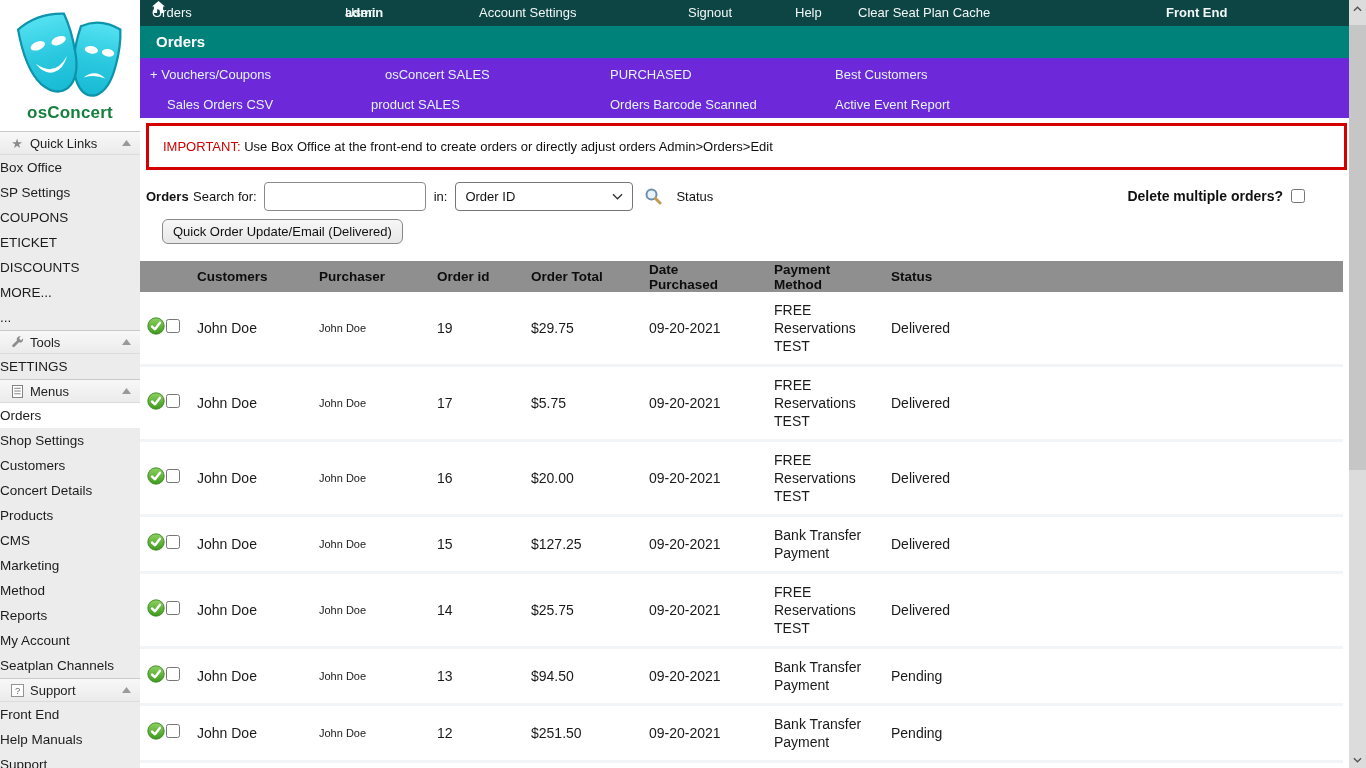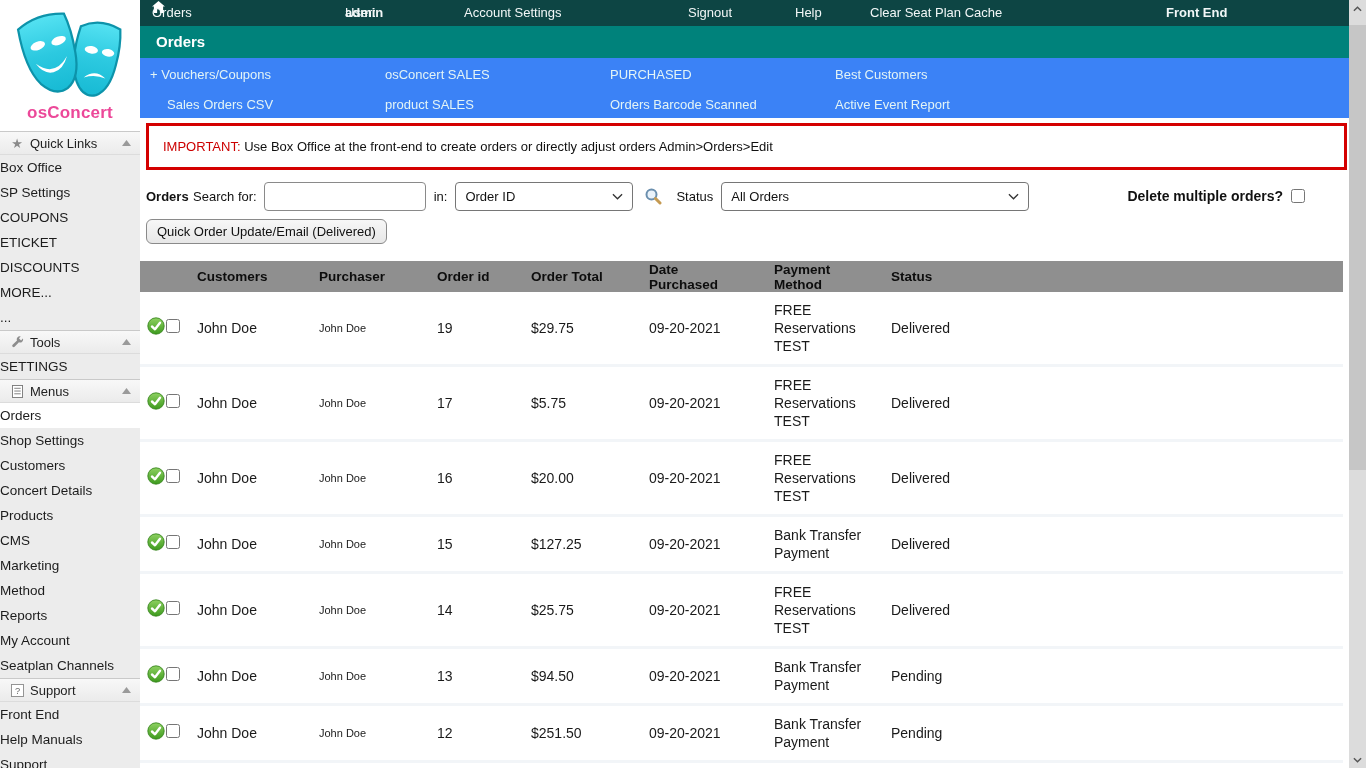--- a/index.html
+++ b/index.html
@@ -4,21 +4,21 @@
 <style>
   * { margin:0; padding:0; box-sizing:border-box; }
   html,body { width:1366px; height:768px; overflow:hidden; background:#fff;
               font-family:"Liberation Sans", sans-serif; }
   .app { position:relative; width:1366px; height:768px; background:#fff; overflow:hidden; }
 
   
   .sidebar { position:absolute; left:0; top:0; width:140px; height:768px;
              background:#ececec; overflow:hidden; }
   .logo-block { width:140px; height:131px; background:#fff; text-align:center; padding-top:6px; }
-  .logo-text { font-size:17px; font-weight:bold; color:#ec4899; margin-top:-4px; letter-spacing:0.2px; }
+  .logo-text { font-size:17px; font-weight:bold; color:#15803d; margin-top:-4px; letter-spacing:0.2px; }
   .sb-header { height:24px; display:flex; align-items:center; padding:0 9px;
                background:linear-gradient(#f8f8f8,#ebebeb);
                border-top:1px solid #c9c9c9; border-bottom:1px solid #dcdcdc;
                font-size:13px; color:#222; cursor:pointer; }
   .sb-header .sb-icon { width:16px; margin-right:5px; display:inline-flex; align-items:center; justify-content:center; }
   .si-star { color:#8a8a8a; font-size:13px; }
   .sb-header .sb-arrow { margin-left:auto; display:inline-flex; }
   .sb-item { height:25px; line-height:25px; font-size:13.5px;
              color:#1c1c1c; cursor:pointer; white-space:nowrap; }
   .sb-item.active { background:#fff; }
@@ -26,30 +26,30 @@
   
   .main { position:absolute; left:140px; top:0; width:1209px; height:768px; background:#fff; }
 
   .topbar { position:relative; height:26px; background:#0d4544; }
   .topbar span, .topbar a { position:absolute; top:0; line-height:26px; font-size:13px;
             color:#f2f7f7; text-decoration:none; cursor:pointer; white-space:nowrap; }
   .tb-home { left:12px; display:flex; align-items:center; gap:5px; }
   .tb-home svg { margin-top:1px; }
   .tb-user { left:205px; cursor:default; }
   .tb-user b { font-weight:bold;text-align:center; }
-  .tb-acct { left:324px; }
+  .tb-acct { left:339px; }
   .tb-signout { left:548px; }
   .tb-help { left:655px; }
-  .tb-cache { left:718px;margin-left:12px; }
+  .tb-cache { left:718px; }
   .tb-frontend { left:1026px; font-weight:bold; }
 
   .titlebar { height:32px; background:#00827b; color:#fff; font-size:15px; font-weight:bold;
               line-height:32px; padding-left:16px; }
 
-  .submenu { position:relative; height:60px; background:#3b82f6; }
+  .submenu { position:relative; height:60px; background:#6d28d9; }
   .submenu a { position:absolute; font-size:13px; color:#e3f4f6; text-decoration:none;
                cursor:pointer; white-space:nowrap; }
 
   .notice { margin:5px 2px 0 6px; border:3px solid #d40000; background:#fff;
             padding:13px 14px; font-size:13px; color:#111; }
   .notice .red { color:#cc0000;text-align:right; }
 
   .searchrow { display:flex; align-items:center; padding-left:6px; margin-top:10px; height:32px; }
   .searchrow .lbl { font-size:13px; color:#111; }
   .searchrow .bold { font-weight:bold; }
@@ -59,21 +59,21 @@
                  display:flex; align-items:center; justify-content:space-between;
                  padding:0 9px; font-size:13px; color:#111; cursor:pointer; }
   .sel-field { width:178px; margin-left:8px; }
   .sel-status { width:308px; margin-left:8px; }
   .mag { margin-left:11px; cursor:pointer; display:inline-flex; }
   .status-lbl { margin-left:14px; }
   .del-wrap { margin-left:auto; margin-right:44px; display:flex; align-items:center; }
   .del-wrap label { font-size:14px; font-weight:bold; color:#111; }
   .del-wrap input { width:14px; height:14px; margin-left:8px; }
 
-  .btnrow { margin-top:7px; padding-left:6px; }
+  .btnrow { margin-top:7px; padding-left:22px; }
   .quick-btn { font-family:inherit; font-size:13px; color:#111; padding:4px 10px;
                border:1px solid #8a8a8a; border-radius:6px;
                background:linear-gradient(#f7f7f7,#e7e7e7); cursor:pointer; }
 
   
   .orders-table { border-collapse:collapse; table-layout:fixed; width:1203px; margin-top:17px; }
   .orders-table th { background:#8f8f8f; height:31px; text-align:left; font-size:13.5px;
                      font-weight:bold; color:#0d0d0d; vertical-align:middle; line-height:15px; }
   .orders-table th .thw { display:inline-block; max-width:82px; }
   .orders-table td { background:#fff; border-bottom:3px solid #f2f5f8; vertical-align:middle;
@@ -221,21 +221,21 @@
     </header>
 
     <div class="titlebar">Orders</div>
 
     <nav class="submenu" id="submenu">
         <a style="left: 10px; top: 9px;">+ Vouchers/Coupons</a>
         <a style="left: 245px; top: 9px;">osConcert SALES</a>
         <a style="left: 470px; top: 9px;">PURCHASED</a>
         <a style="left: 695px; top: 9px;">Best Customers</a>
         <a style="left: 27px; top: 39px;">Sales Orders CSV</a>
-        <a style="left: 245px; top: 39px;">product SALES</a>
+        <a style="left: 231px; top: 39px;">product SALES</a>
         <a style="left: 470px; top: 39px;">Orders Barcode Scanned</a>
         <a style="left: 695px; top: 39px;">Active Event Report</a>
       </nav>
 
     <div class="notice">
       <span class="red">IMPORTANT:</span>
       <span>Use Box Office at the front-end to create orders or directly adjust orders Admin&gt;Orders&gt;Edit</span>
     </div>
 
     <div class="searchrow">
@@ -249,26 +249,20 @@
             <polyline points="1,1 6,6 11,1" fill="none" stroke="#333" stroke-width="1.4"></polyline>
           </svg>
       </div>
       <span class="mag">
         <svg width="18" height="18" viewBox="0 0 18 18">
           <circle cx="7.5" cy="7.5" r="5" fill="#eaf3fb" stroke="#6b8fae" stroke-width="2"></circle>
           <line x1="11.5" y1="11.5" x2="16" y2="16" stroke="#c59a52" stroke-width="3" stroke-linecap="round"></line>
         </svg>
       </span>
       <span class="lbl status-lbl">Status</span>
-      <div class="fake-select sel-status">
-        <span>All Orders</span>
-        <svg width="11" height="7" viewBox="0 0 12 7">
-            <polyline points="1,1 6,6 11,1" fill="none" stroke="#333" stroke-width="1.4"></polyline>
-          </svg>
-      </div>
       <span class="del-wrap">
         <label>Delete multiple orders?</label>
         <input type="checkbox" id="del-cb" style="">
       </span>
     </div>
 
     <div class="btnrow">
       <button class="quick-btn">Quick Order Update/Email (Delivered)</button>
     </div>
 

